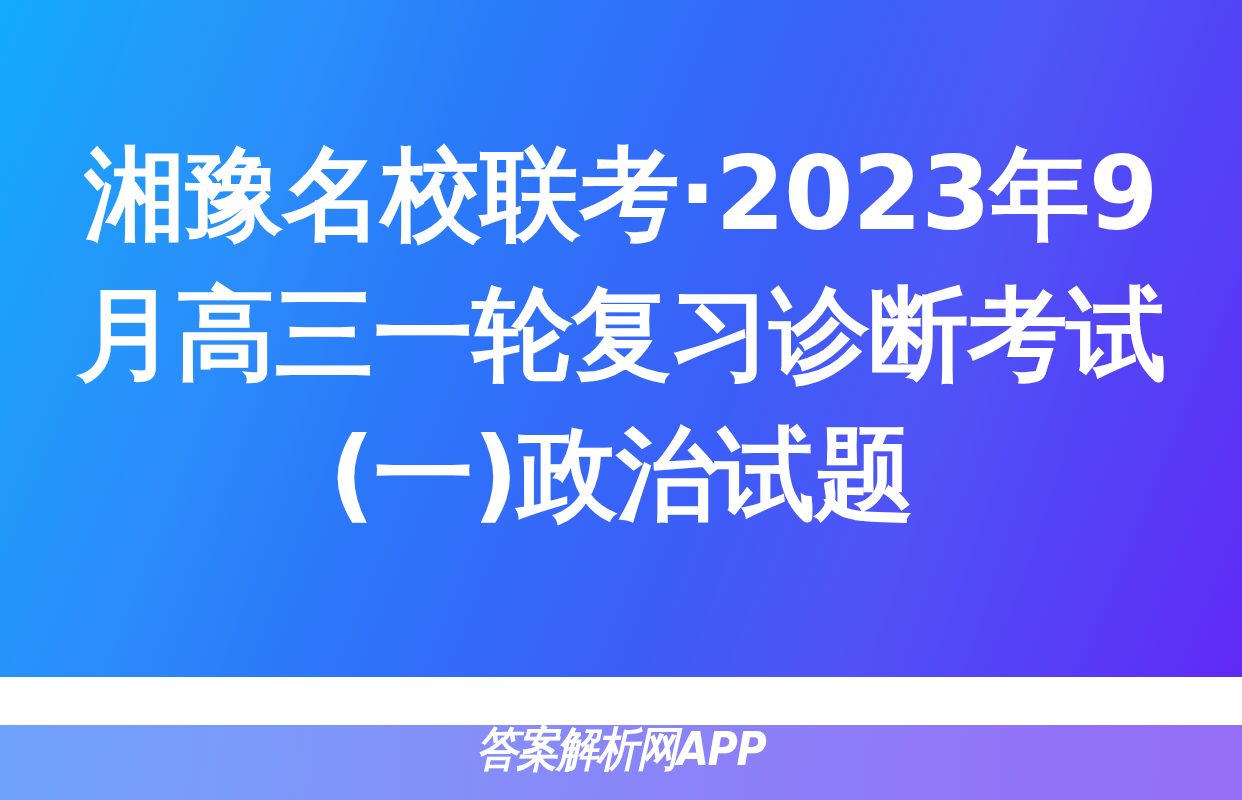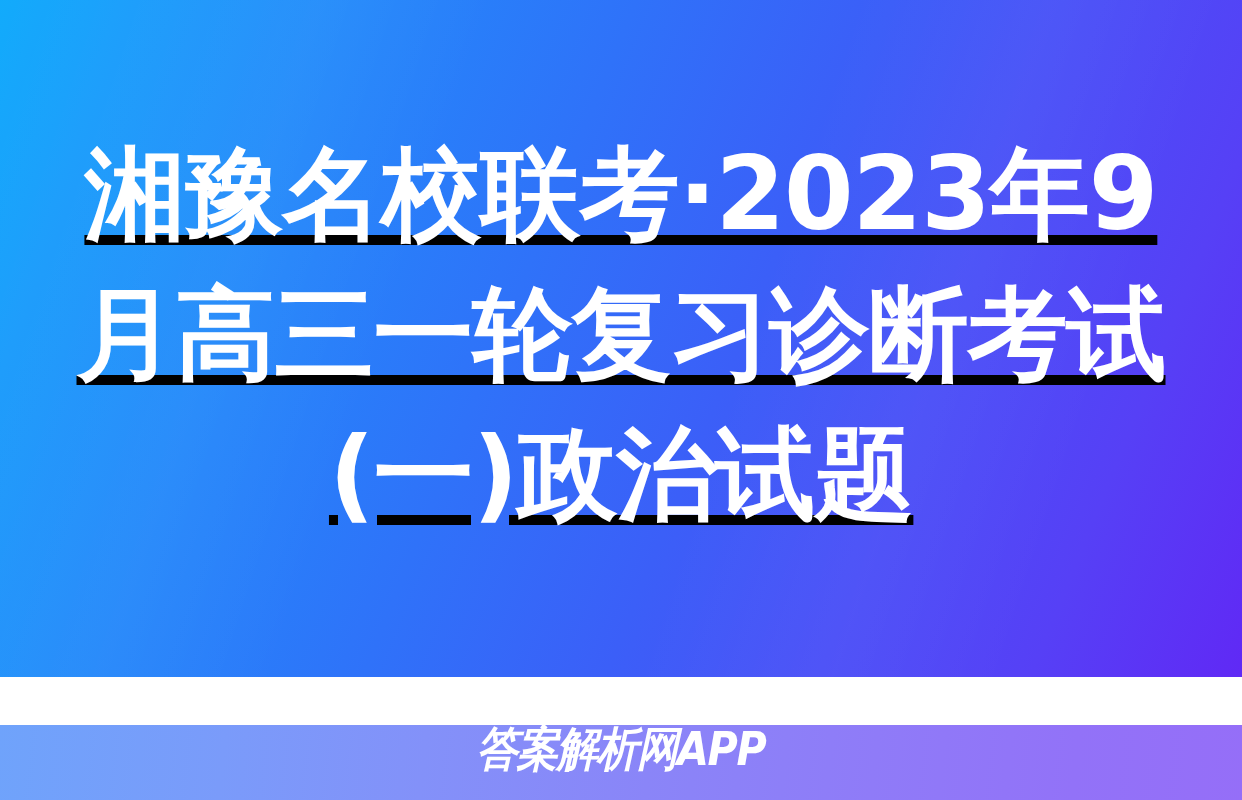--- a/index.html
+++ b/index.html
@@ -54,21 +54,20 @@
     left: 0;
     top: 0;
     width: 1242px;
     height: 677px;
     display: flex;
     flex-direction: column;
     align-items: center;
     justify-content: center;
     padding-bottom: 10px;
     box-sizing: border-box;
-    text-decoration: underline;
   }
 
   .title-line {
     color: #ffffff;
     font-family: "DejaVu Sans", "Liberation Sans", sans-serif;
     font-size: 101px;
     font-weight: 700;
     line-height: 140px;
     letter-spacing: -1px;
     white-space: nowrap;

